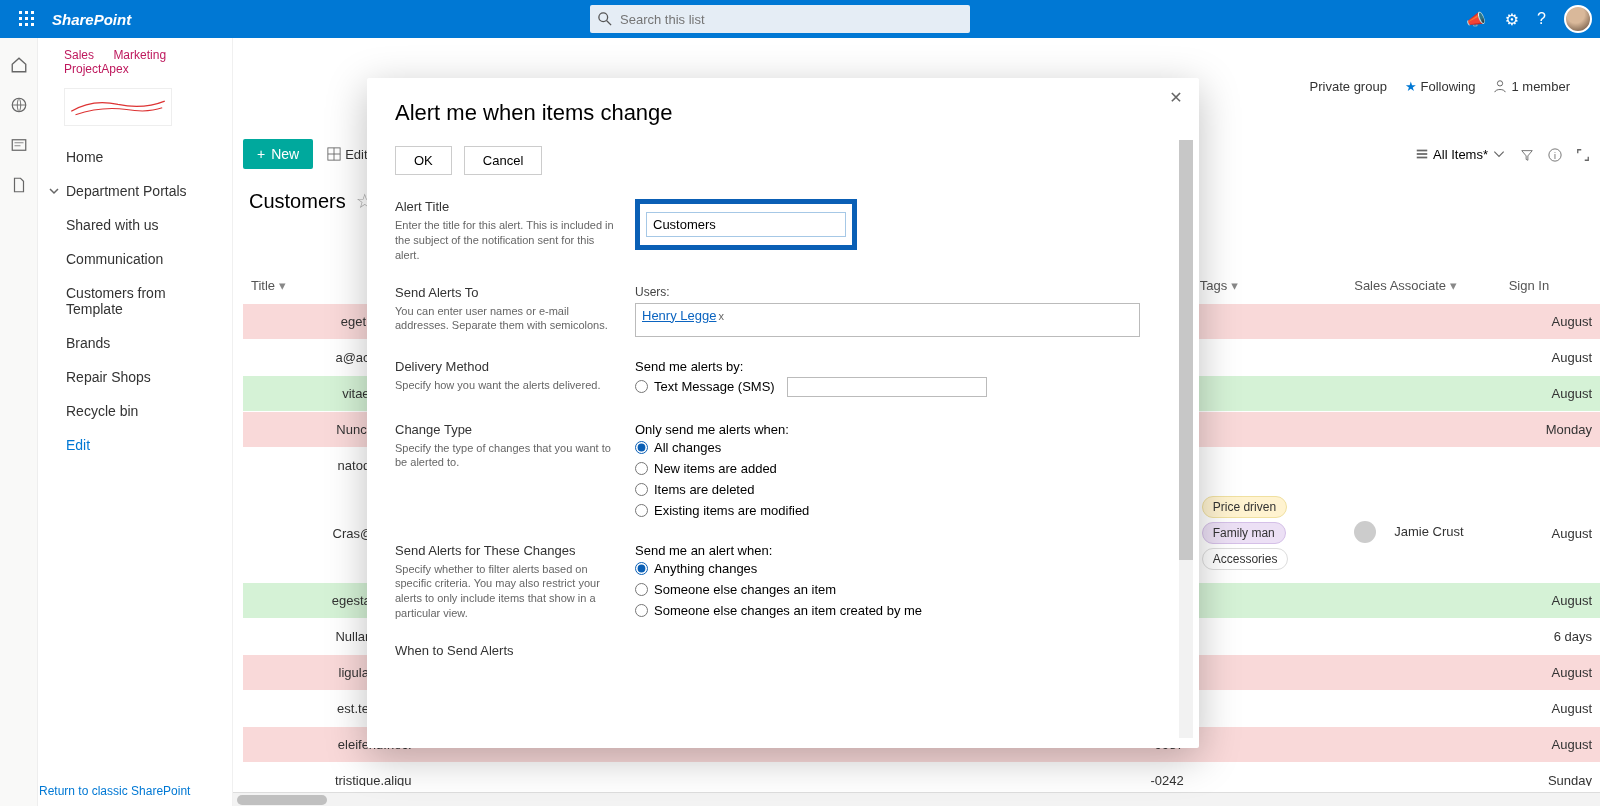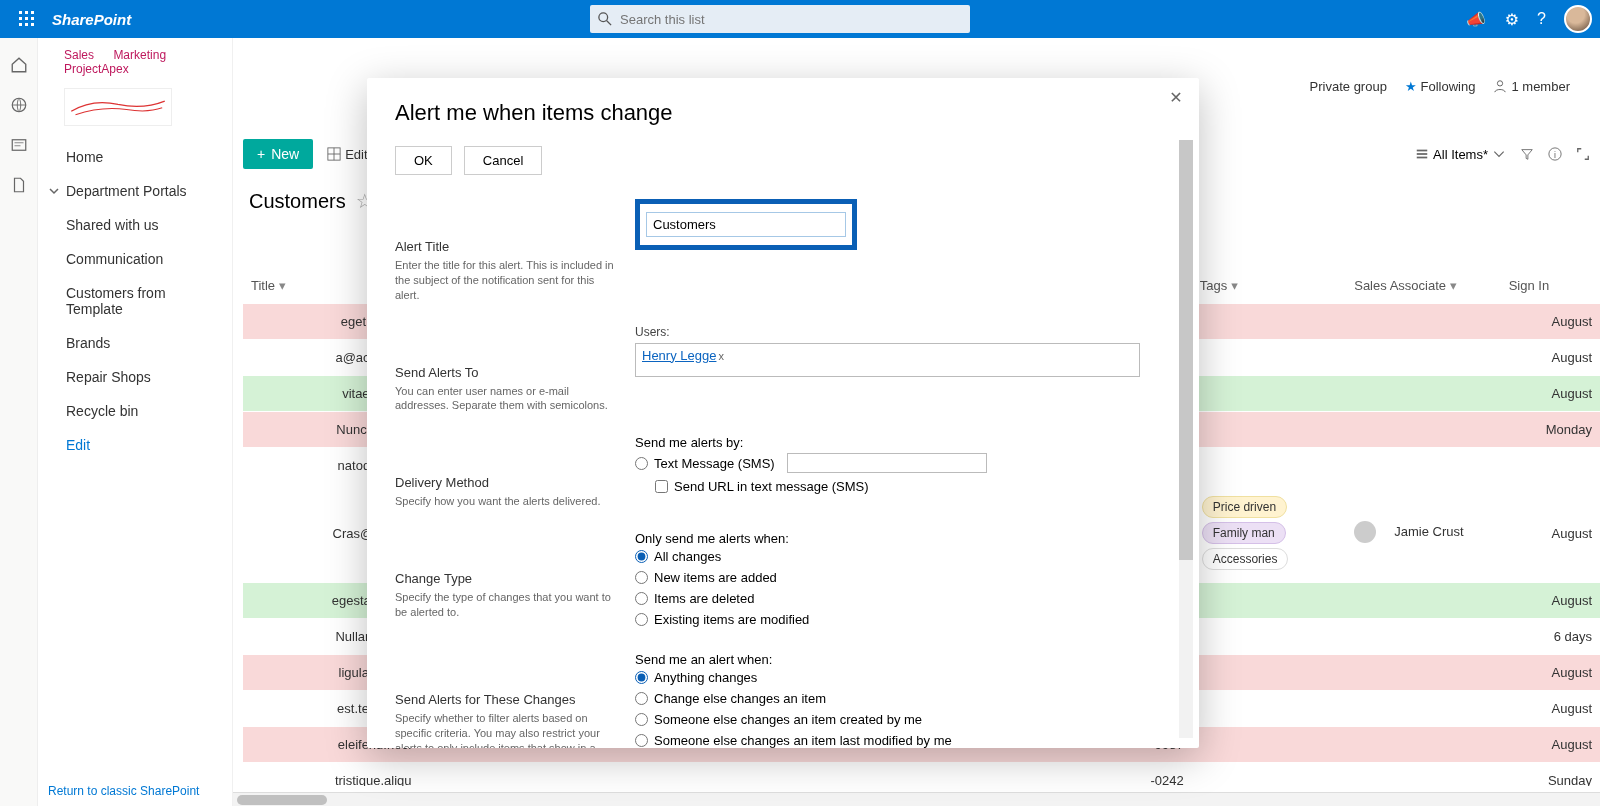--- a/index.html
+++ b/index.html
@@ -23,34 +23,34 @@
 
 
 .left-nav { position:absolute; left:38px; top:38px; width:195px; bottom:0; background:#fff; padding:6px 0; border-right:1px solid #f0f0f0; overflow-y:auto; }
 .hub-links { font-size:12px; color:#be185d; padding:4px 26px; }
 .hub-links span { margin-right:16px; cursor:pointer; }
 .site-logo { margin:8px 26px 14px; width:108px; height:38px; border:1px solid #eee; padding:2px; display:flex; align-items:center; justify-content:center; }
 .site-logo svg { width:100%; height:28px; }
 .nav-item { font-size:14px; color:#333; padding:9px 12px 9px 28px; cursor:pointer; display:flex; align-items:center; gap:6px; }
 .nav-item .chev { width:12px; height:12px; margin-left:-18px; }
 .nav-edit { color:#0078d4; }
-.nav-footer { position:absolute; bottom:8px; left:10px; font-size:12px; color:#0078d4; cursor:pointer; }
+.nav-footer { position:absolute; bottom:8px; left:1px; font-size:12px; color:#0078d4; cursor:pointer; }
 
 
 .main { position:absolute; left:233px; top:38px; right:0; bottom:0; padding:0 10px; }
 .site-header { display:flex; justify-content:flex-end; align-items:center; height:96px; padding-right:20px; gap:18px; font-size:13px; color:#333; }
 .follow { display:flex; align-items:center; gap:4px; }
 .star { color:#0078d4; }
 .member { display:flex; align-items:center; gap:4px; }
 
 
 .cmd-bar { display:flex; align-items:center; gap:14px; height:40px; }
 .btn-new { background:#00a99d; color:white; border:none; padding:7px 14px; font-size:14px; border-radius:2px; display:flex; align-items:center; gap:6px; cursor:pointer; }
 .cmd-item { font-size:13px; color:#333; cursor:pointer; display:flex; align-items:center; gap:4px; }
-.cmd-right { margin-left:auto; display:flex; align-items:center; gap:14px; font-size:13px; }
+.cmd-right { margin-left:auto; display:flex; align-items:flex-end; gap:14px; font-size:13px; }
 .cmd-right .views { display:flex; align-items:center; gap:4px; }
 .cmd-right svg { width:14px; height:14px; }
 
 
 .list-title { font-size:20px; padding:15px 6px 4px; display:flex; align-items:center; gap:10px; }
 .fav-star { color:#aaa; cursor:pointer; }
 
 
 .table-wrap { position:absolute; top:230px; left:10px; right:0; bottom:20px; overflow:hidden; }
 table { border-collapse:collapse; width:100%; font-size:13px; color:#333; table-layout:fixed; }
@@ -70,21 +70,21 @@
 .modal-close { position:absolute; right:12px; top:10px; width:22px; height:22px; cursor:pointer; color:#666; font-size:16px; text-align:center; }
 .modal-title { font-size:22px; padding:22px 28px 14px; }
 .modal-body { position:relative; flex:1; padding:0 18px 0 28px; overflow:hidden; }
 .modal-inner { position:absolute; top:0; left:28px; right:30px; bottom:0; overflow-y:auto; }
 .modal-scrollbar { position:absolute; right:6px; top:0; bottom:10px; width:14px; background:#f2f2f2; }
 .modal-scrollbar .thumb { position:absolute; top:0; width:14px; height:420px; background:#c7c7c7; }
 .modal-actions { display:flex; gap:12px; padding:6px 0 16px 0; }
 .modal-actions button { border:1px solid #ccc; background:#fff; padding:6px 18px; font-size:13px; cursor:pointer; }
 
 .form-row { display:flex; padding:8px 0 14px; }
-.form-left { width:240px; padding-right:20px;margin-top:40px; }
+.form-left { width:240px; padding-right:20px; }
 .form-left .h { font-size:13px; color:#333; margin-bottom:4px; }
 .form-left .d { font-size:11px; color:#666; line-height:1.35; }
 .form-right { flex:1; font-size:13px; }
 .highlight-box { border:5px solid #0a5fb5; padding:8px 6px; display:inline-block; }
 .highlight-box input { width:200px; border:1px solid #a6c8e6; padding:4px 6px; font-size:13px; }
 .users-label { font-size:12px; color:#444; margin-bottom:4px; }
 .users-box { border:1px solid #bbb; width:505px; height:34px; padding:4px 6px; font-size:13px; }
 .users-box .user { color:#0b64c0; text-decoration:underline; }
 .users-box .x { color:#666; font-size:11px; margin-left:2px; cursor:pointer; }
 .radio-line { display:flex; align-items:center; gap:6px; padding:3px 0; font-size:13px; }
@@ -421,24 +421,20 @@
           <div class="h">Delivery Method</div>
           <div class="d">Specify how you want the alerts delivered.</div>
         </div>
         <div class="form-right">
           <div>Send me alerts by:</div>
           <div class="radio-line">
             <input type="radio" style="">
             <span>Text Message (SMS)</span>
             <input class="sms-input" style="">
           </div>
-          <div class="radio-line" style="padding-left:20px">
-            <input type="checkbox" style="">
-            <span>Send URL in text message (SMS)</span>
-          </div>
         </div>
       </div>
 
       <div class="form-row">
         <div class="form-left">
           <div class="h">Change Type</div>
           <div class="d">Specify the type of changes that you want to be alerted to.</div>
         </div>
         <div class="form-right">
           <div>Only send me alerts when:</div>
@@ -467,30 +463,26 @@
           <div class="d">Specify whether to filter alerts based on specific criteria. You may also restrict your alerts to only include items that show in a particular view.</div>
         </div>
         <div class="form-right">
           <div>Send me an alert when:</div>
           <div class="radio-line">
               <input type="radio" checked="" style="">
               <span>Anything changes</span>
             </div>
           <div class="radio-line">
               <input type="radio" style="">
-              <span>Change else changes an item</span>
+              <span>Someone else changes an item</span>
             </div>
           <div class="radio-line">
               <input type="radio" style="">
               <span>Someone else changes an item created by me</span>
             </div>
-          <div class="radio-line">
-              <input type="radio" style="">
-              <span>Someone else changes an item last modified by me</span>
-            </div>
         </div>
       </div>
 
       <div class="form-row">
         <div class="form-left">
           <div class="h">When to Send Alerts</div>
         </div>
         <div class="form-right"></div>
       </div>
     </div>

